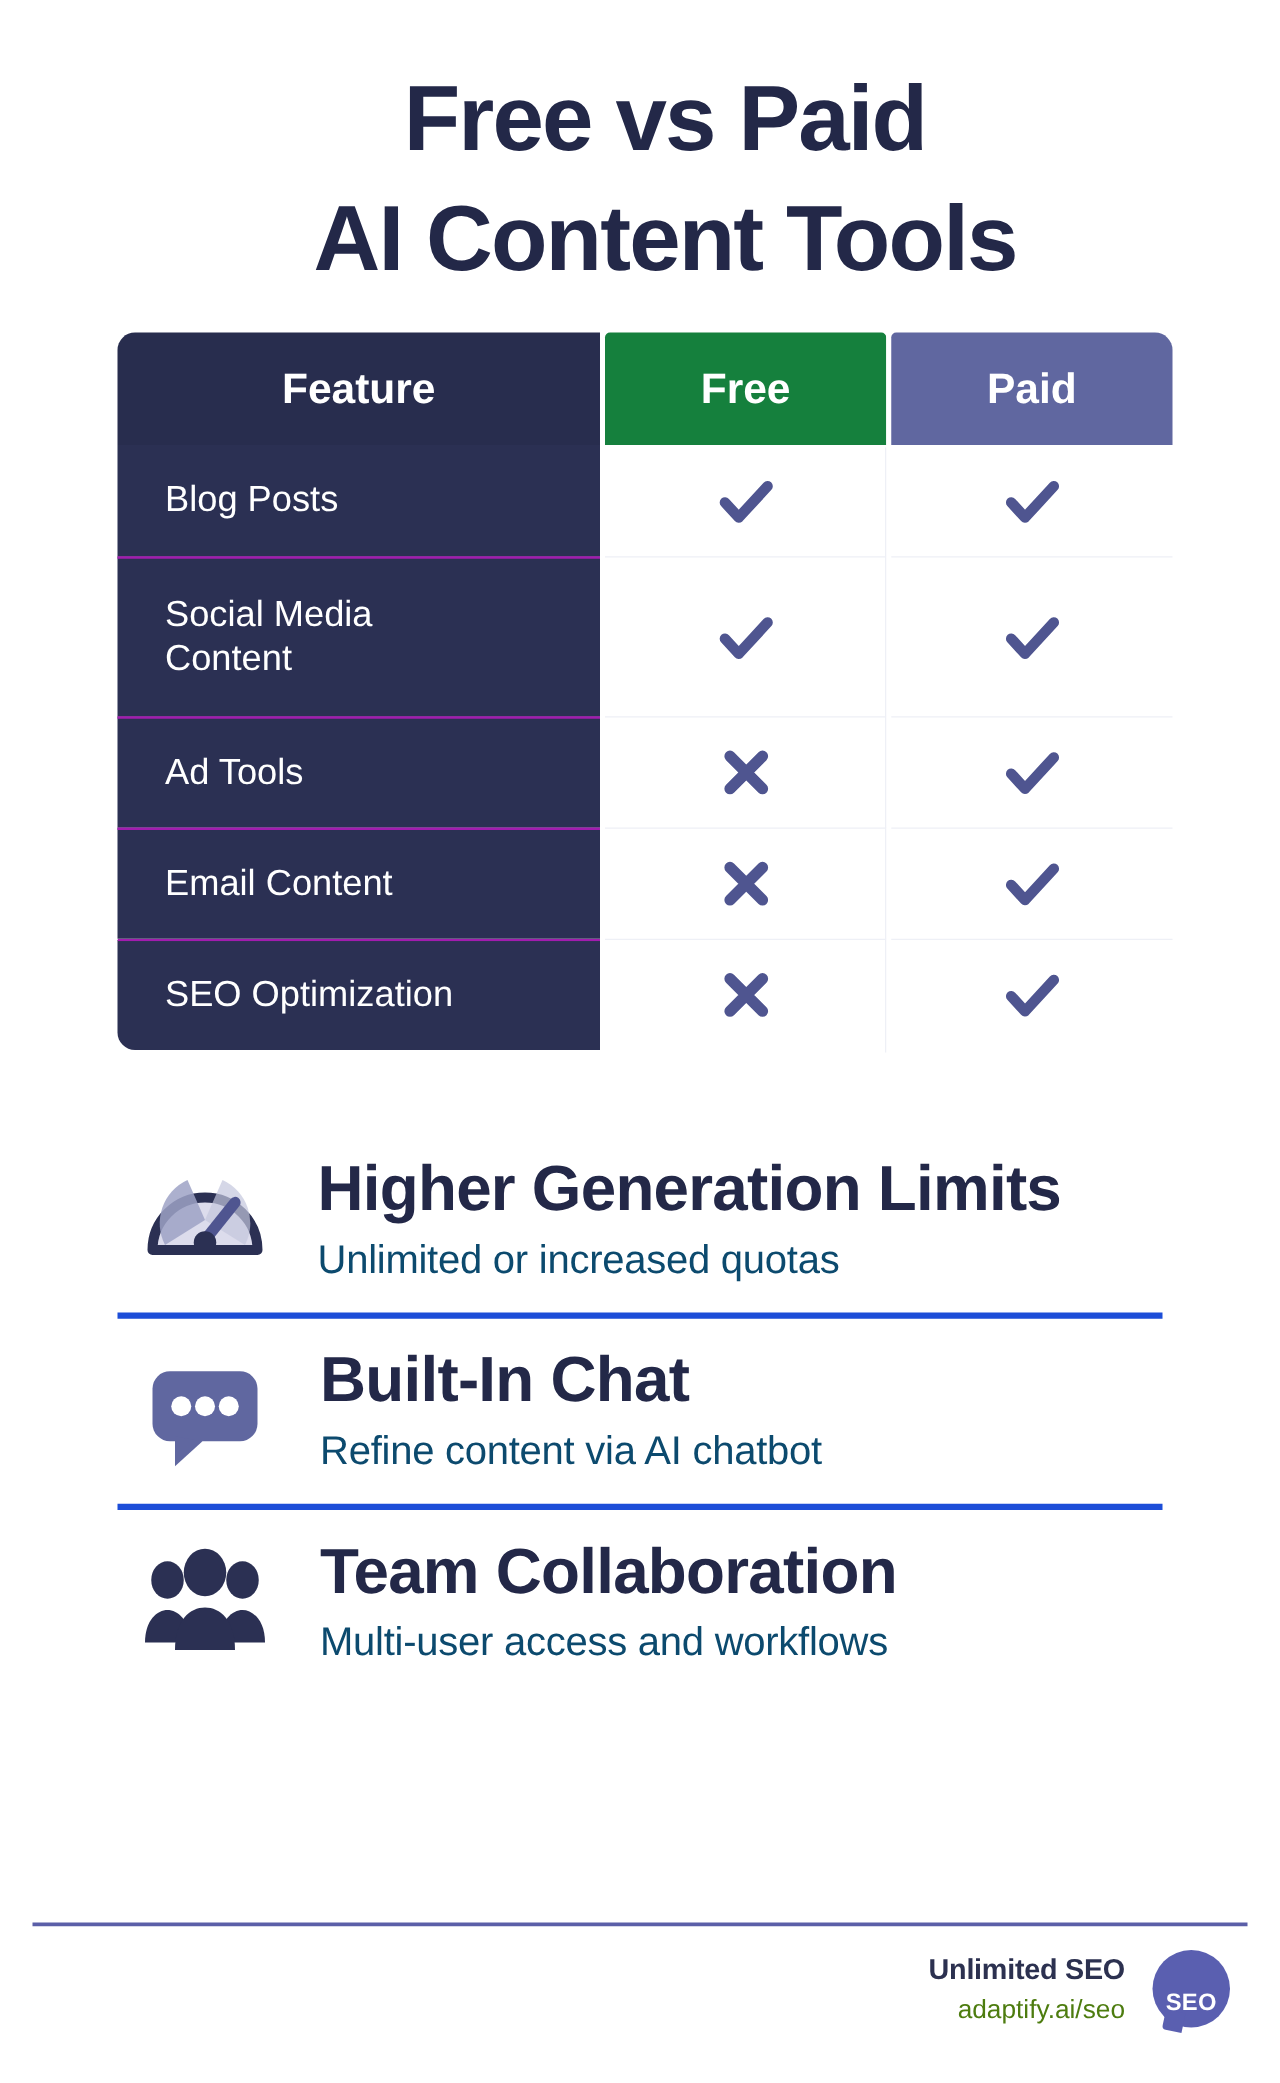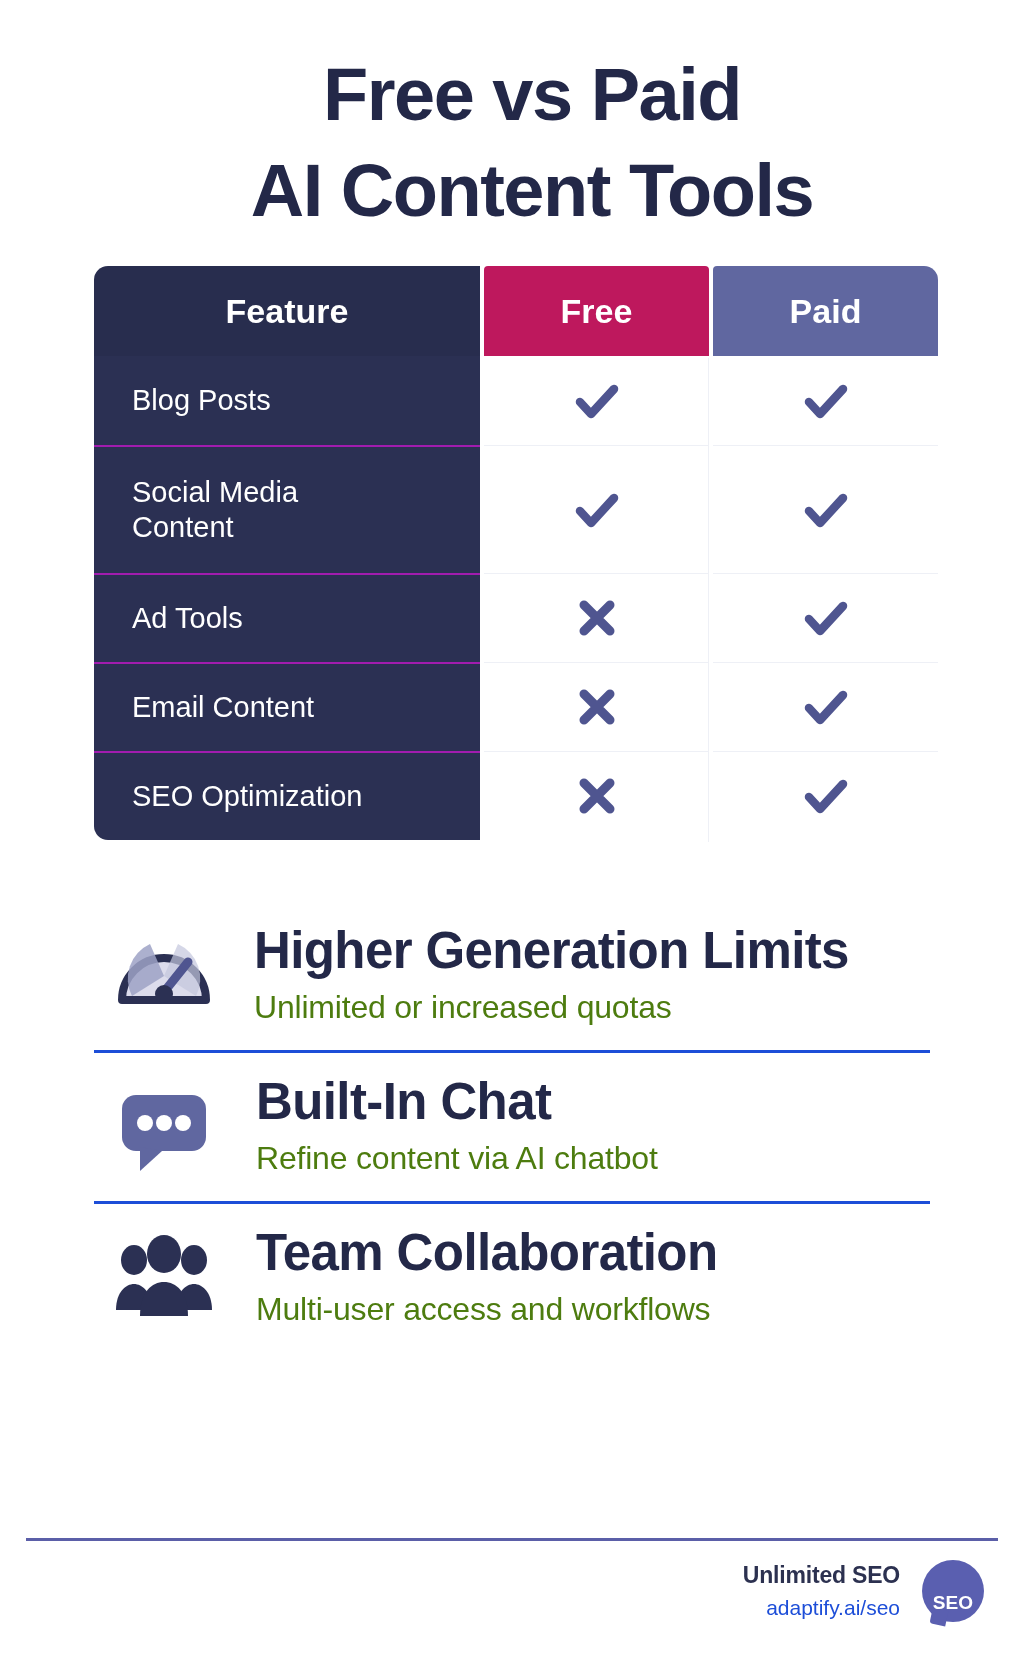--- a/index.html
+++ b/index.html
@@ -56,21 +56,21 @@
     color: #ffffff;
     font-size: 34px;
     font-weight: 700;
   }
   .th-feature {
     background: #282d4e;
     border-top-left-radius: 14px;
     text-align: center;
   }
   .th-free {
-    background: #be185d;
+    background: #15803d;
     border-top-left-radius: 4px;
     border-top-right-radius: 4px;
   }
   .th-paid {
     background: #6067a0;
     border-top-left-radius: 4px;
     border-top-right-radius: 14px;
   }
   .spacer-col { width: 4px; padding: 0; background: #ffffff; }
 
@@ -116,41 +116,41 @@
     margin: 62px auto 0 auto;
     width: 836px;
   }
   .benefit {
     display: flex;
     align-items: center;
     gap: 34px;
     padding: 18px 0 18px 14px;
     min-height: 128px;
   }
-  .benefit + .benefit { border-top: 3px solid #1d4ed8; gap: 36px; }
+  .benefit + .benefit { border-top: 5px solid #1d4ed8; gap: 36px; }
   .benefit-icon {
     flex: 0 0 112px;
     height: 112px;
     display: flex;
     align-items: center;
     justify-content: center;
   }
   .benefit-text { flex: 1 1 auto; padding-bottom: 4px; }
   .benefit-title {
     font-size: 51px;
     font-weight: 700;
     color: #232848;
     letter-spacing: -0.6px;
     line-height: 1.15;
   }
   .benefit-sub {
     margin-top: 7px;
     font-size: 32px;
     font-weight: 400;
-    color: #4d7c0f;
+    color: #0c4a6e;
     letter-spacing: -0.2px;
     line-height: 1.2;
   }
 
   
   .footer-rule {
     position: absolute;
     left: 26px;
     right: 26px;
     top: 1538px;
@@ -170,21 +170,21 @@
   .footer-brand {
     font-size: 23px;
     font-weight: 700;
     color: #2c3150;
     letter-spacing: -0.2px;
   }
   .footer-url {
     margin-top: 7px;
     font-size: 21px;
     font-weight: 400;
-    color: #1d4ed8;
+    color: #4d7c0f;
   }
   .footer-logo {
     width: 62px; height: 62px;
     border-radius: 50%;
     background: #5a5fb0;
     position: relative;
     display: flex;
     align-items: center;
     justify-content: center;
   }

